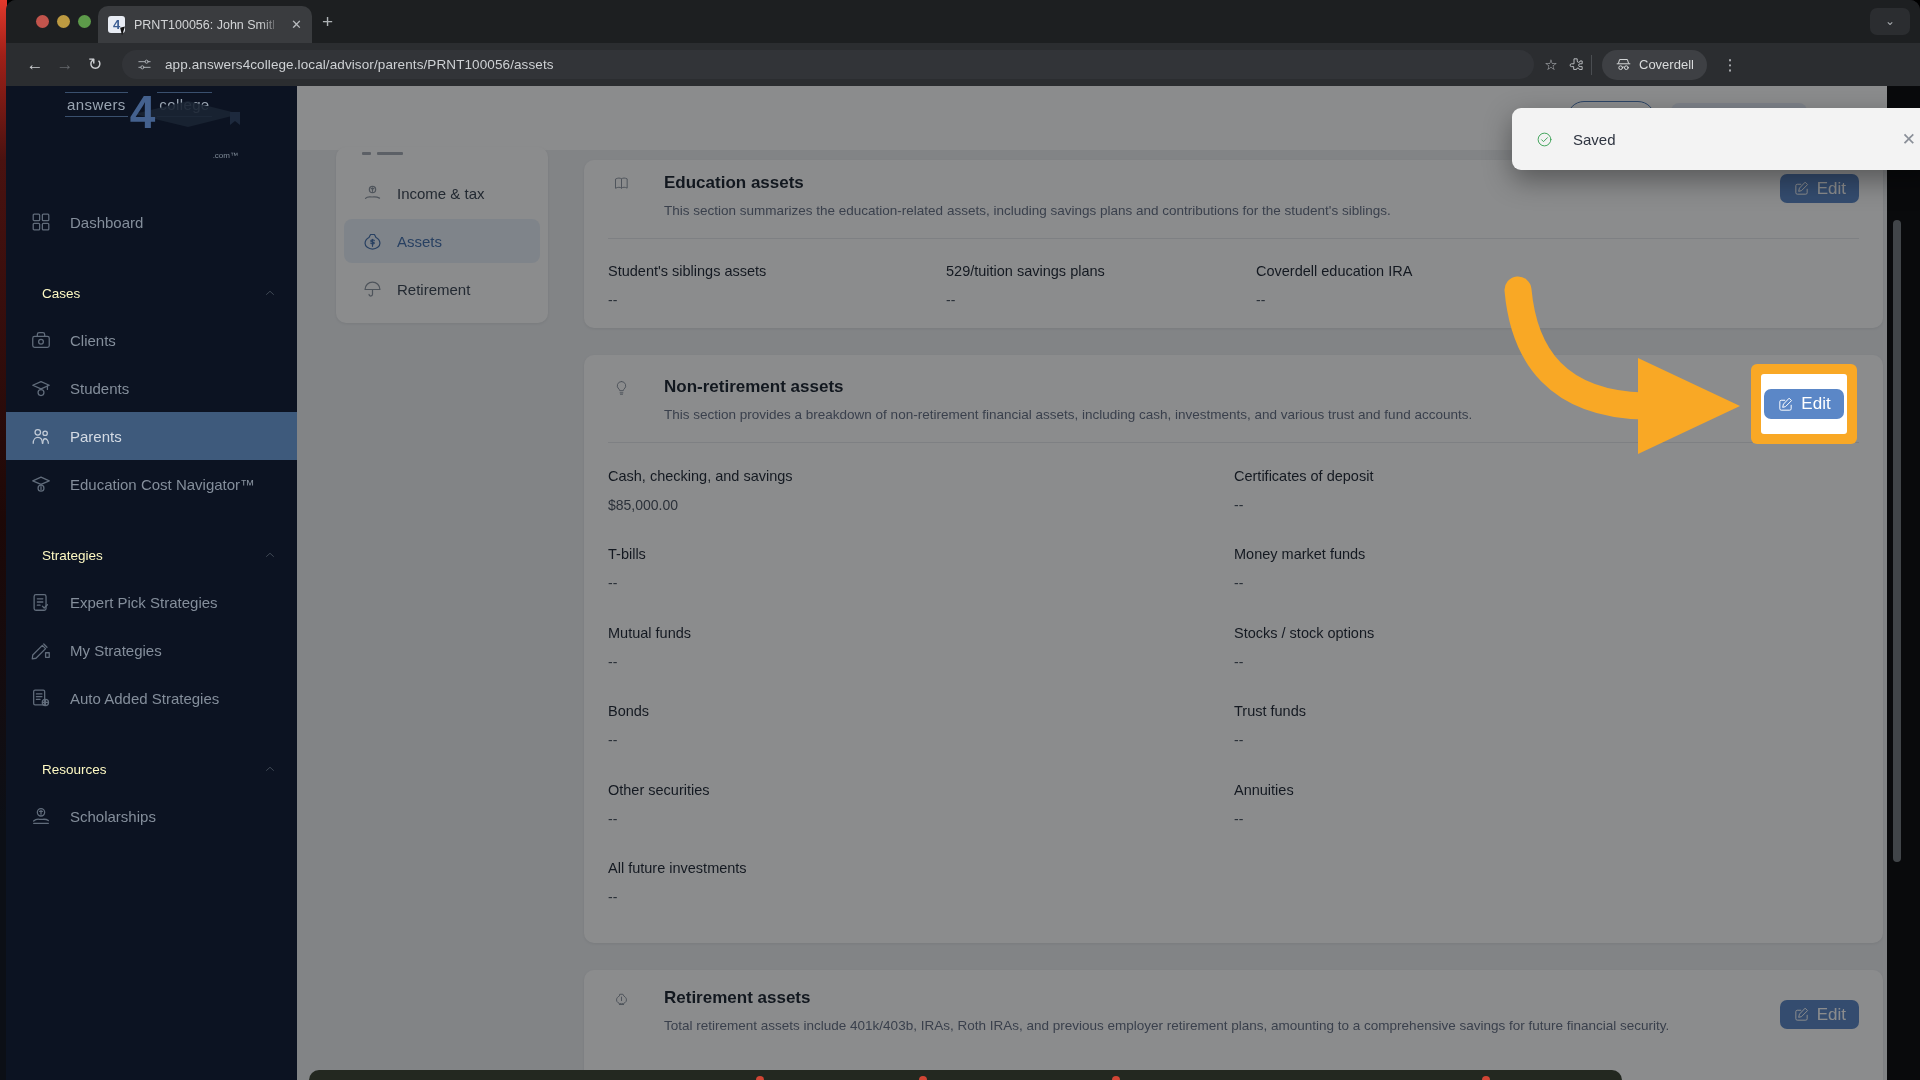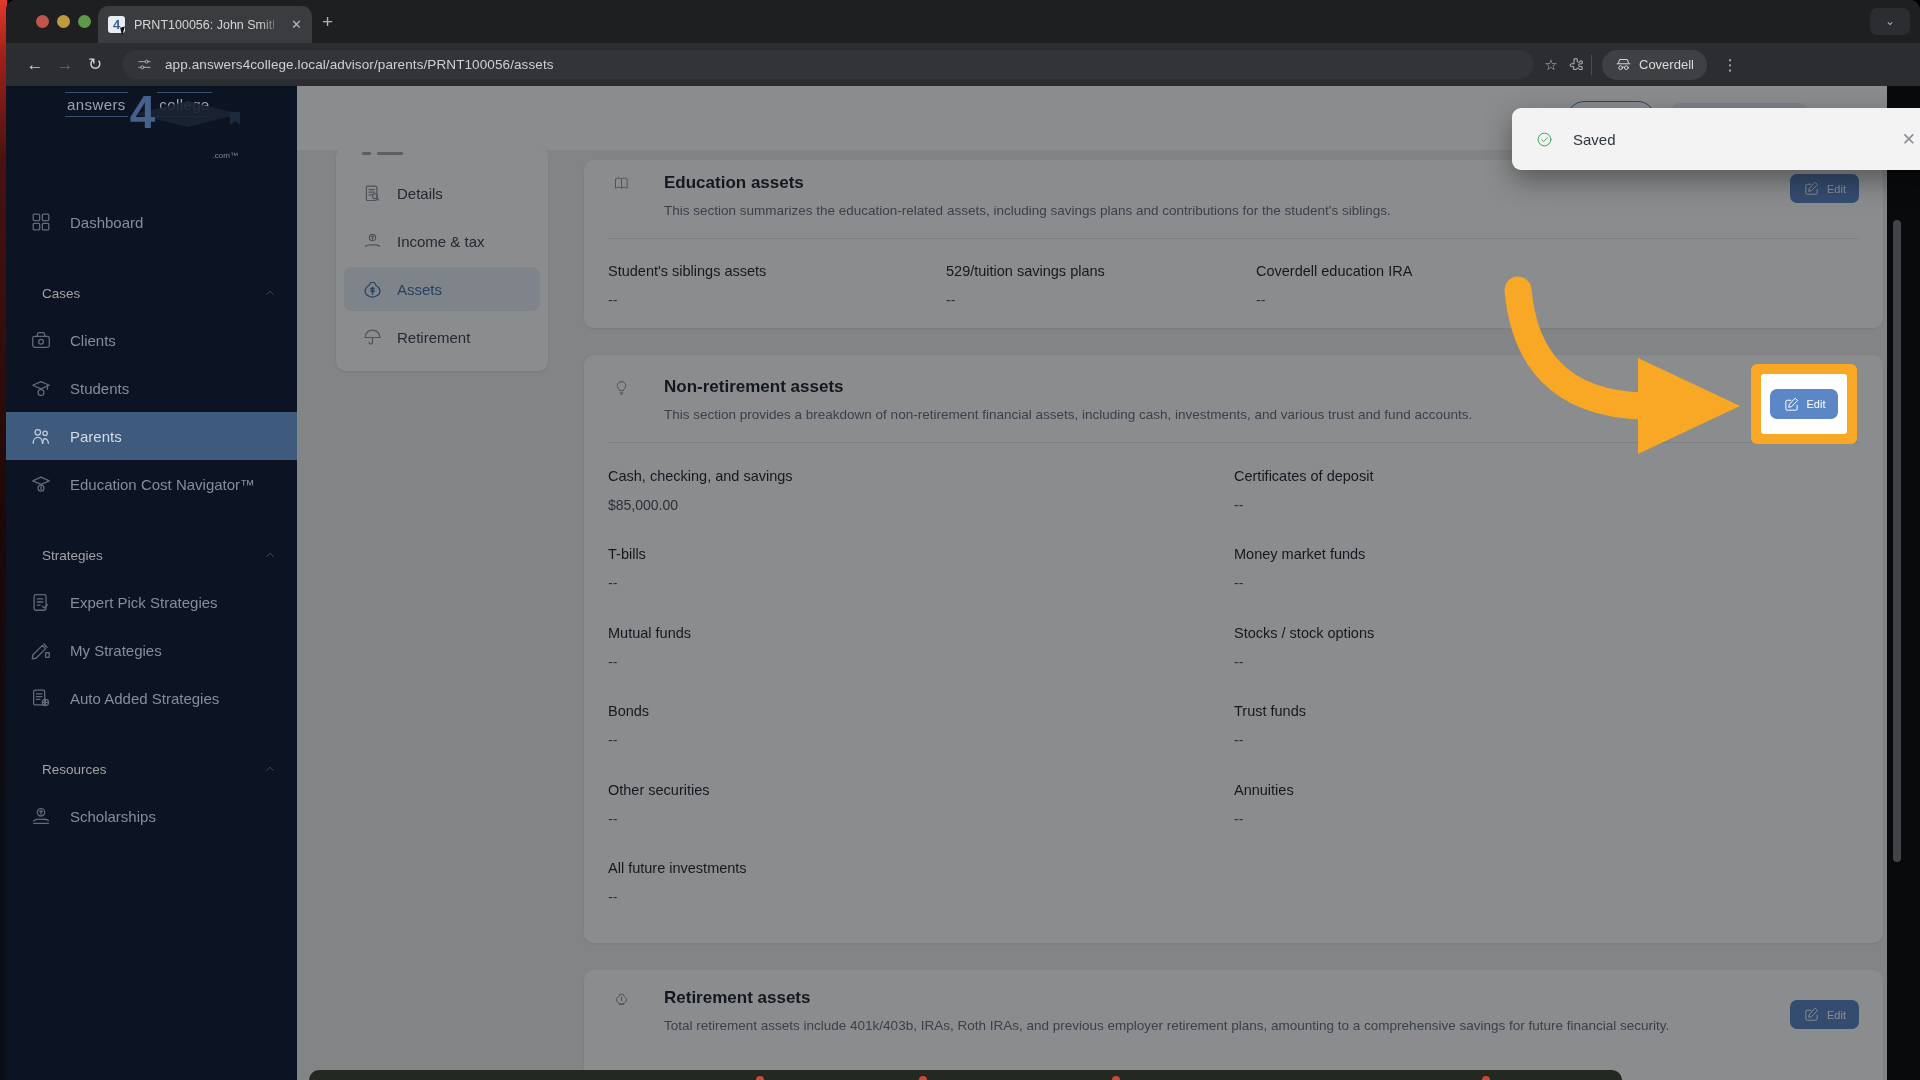--- a/index.html
+++ b/index.html
@@ -60,21 +60,21 @@
   .logo-word { font-size:15px; color:#9aa5b2; border-top:1px solid #3a506e; border-bottom:1px solid #3a506e; padding:3px 2px; letter-spacing:.4px;}
   .logo-4 { font-size:46px; font-weight:bold; color:#44618e; line-height:.9; margin:0 2px; position:relative; z-index:1;}
   .logo-cap { position:absolute; width:120px; height:34px; left:120px; top:12px; z-index:0; opacity:.9;}
   .logo-com { font-size:8px; color:#7f8a97; align-self:flex-end; margin:0 0 6px 1px; }
   .nav { margin-top:32px; }
   .nav-row { height:48px; display:flex; align-items:center; padding-left:24px; gap:18px; font-size:15px; }
   .nav-row .ic { width:22px; height:22px; color:#616c7b; flex:0 0 22px; }
   .nav-row.active { background:#3e5a7c; color:#d4dbe4; }
   .nav-row.active .ic { color:#c2cbd7; }
   .nav-head { height:46px; display:flex; align-items:center; justify-content:space-between;
-              padding:0 20px 0 36px; color:#a3a3a3; font-size:13.5px; margin-top:24px; }
+              padding:0 20px 0 36px; color:#fef9c3; font-size:13.5px; margin-top:24px; }
   .nav-head .chev { width:14px; height:14px; color:#49535f; }
   .nav-group:first-child .nav-head{margin-top:0;}
 
   
   .main { position:absolute; left:291px; top:0; right:33px; bottom:0; }
   .page-header { height:64px; background:#ffffff; display:flex; align-items:center; justify-content:flex-end; padding-right:80px; gap:16px;}
   .btn-help { display:flex; align-items:center; gap:8px; border:1px solid #4d79b6; color:#3f6db5;
               border-radius:17px; height:34px; padding:0 16px; font-size:14px; background:#fff; }
   .btn-help svg{width:17px;height:17px;}
   .btn-advisor { display:flex; align-items:center; gap:8px; background:#e7edf9; color:#3f6db5;
@@ -98,21 +98,21 @@
   .cards { position:absolute; left:287px; top:10px; right:4px; }
   .card { background:#fff; border-radius:10px; box-shadow:0 1px 3px rgba(16,24,40,.08);
           position:relative; padding:0 24px; }
   .card-head { display:flex; gap:29px; }
   .card-head .ic { width:27px; height:27px; color:#8d95a1; margin-top:2px; flex:0 0 27px;}
   .card-title { font-size:17px; font-weight:600; color:#1c2430; }
   .card-desc { font-size:13.5px; color:#667085; margin-top:8px; line-height:1.55; }
   .divider { border-top:1px solid #e6e8ec; margin:16px 0 0 0; }
   .btn-edit { position:absolute; right:24px; display:flex; align-items:center; gap:7px;
               background:#5b87c7; color:#fff; border:none; border-radius:7px;
-              height:29px; padding:0 13px; font-size:11px; }
+              height:29px; padding:0 13px; font-size:17px; }
   .btn-edit svg { width:15px; height:15px; }
   .field .f-label { font-size:14.5px; color:#1f2734; }
   .field .f-value { font-size:14px; color:#4a5361; margin-top:13px; }
 
   #card-education { height:168px; padding-top:13px; }
   #card-education .grid { display:grid; grid-template-columns:338px 310px 1fr; margin-top:24px; }
   #card-nonret { height:588px; margin-top:27px; padding-top:22px; }
   #card-nonret .grid { display:grid; grid-template-columns:626px 1fr; margin-top:25px; }
   #card-nonret .field { height:78.5px; }
   #card-retire { height:130px; margin-top:27px; padding-top:18px; }
@@ -383,31 +383,20 @@
         </div>
 
         <div class="content">
 
           <div class="subnav">
             <div class="subnav-clip">
                 <span></span>
                 <span></span>
               </div>
             <div>
-            <div class="sn-row">
-                <span class="ic">
-                    <svg viewBox="0 0 24 24" fill="none" stroke="currentColor" stroke-width="1.4" stroke-linecap="round" stroke-linejoin="round" style="width:100%;height:100%;display:block">
-                      <rect x="5" y="3.5" width="12" height="16.5" rx="1.5"></rect>
-                      <path d="M8 7.5 h6 M8 10.5 h6 M8 13.5 h3.5"></path>
-                      <circle cx="14.8" cy="15" r="2.8"></circle>
-                      <path d="M16.8 17 l2.6 2.6"></path>
-                    </svg>
-                  </span>
-                <span>Details</span>
-              </div>
                 <div class="sn-row">
                 <span class="ic">
                     <svg viewBox="0 0 24 24" fill="none" stroke="currentColor" stroke-width="1.4" stroke-linecap="round" stroke-linejoin="round" style="width:100%;height:100%;display:block">
                       <circle cx="12" cy="7.5" r="3.6"></circle>
                       <path d="M12 5.5 v4 M10.5 6.5 h3"></path>
                       <path d="M4 17.5 c2.5-2.5 4.5-1.5 7.5-1.5 s4.5-.8 8.5 1.3"></path>
                     </svg>
                   </span>
                 <span>Income &amp; tax</span>
               </div>

